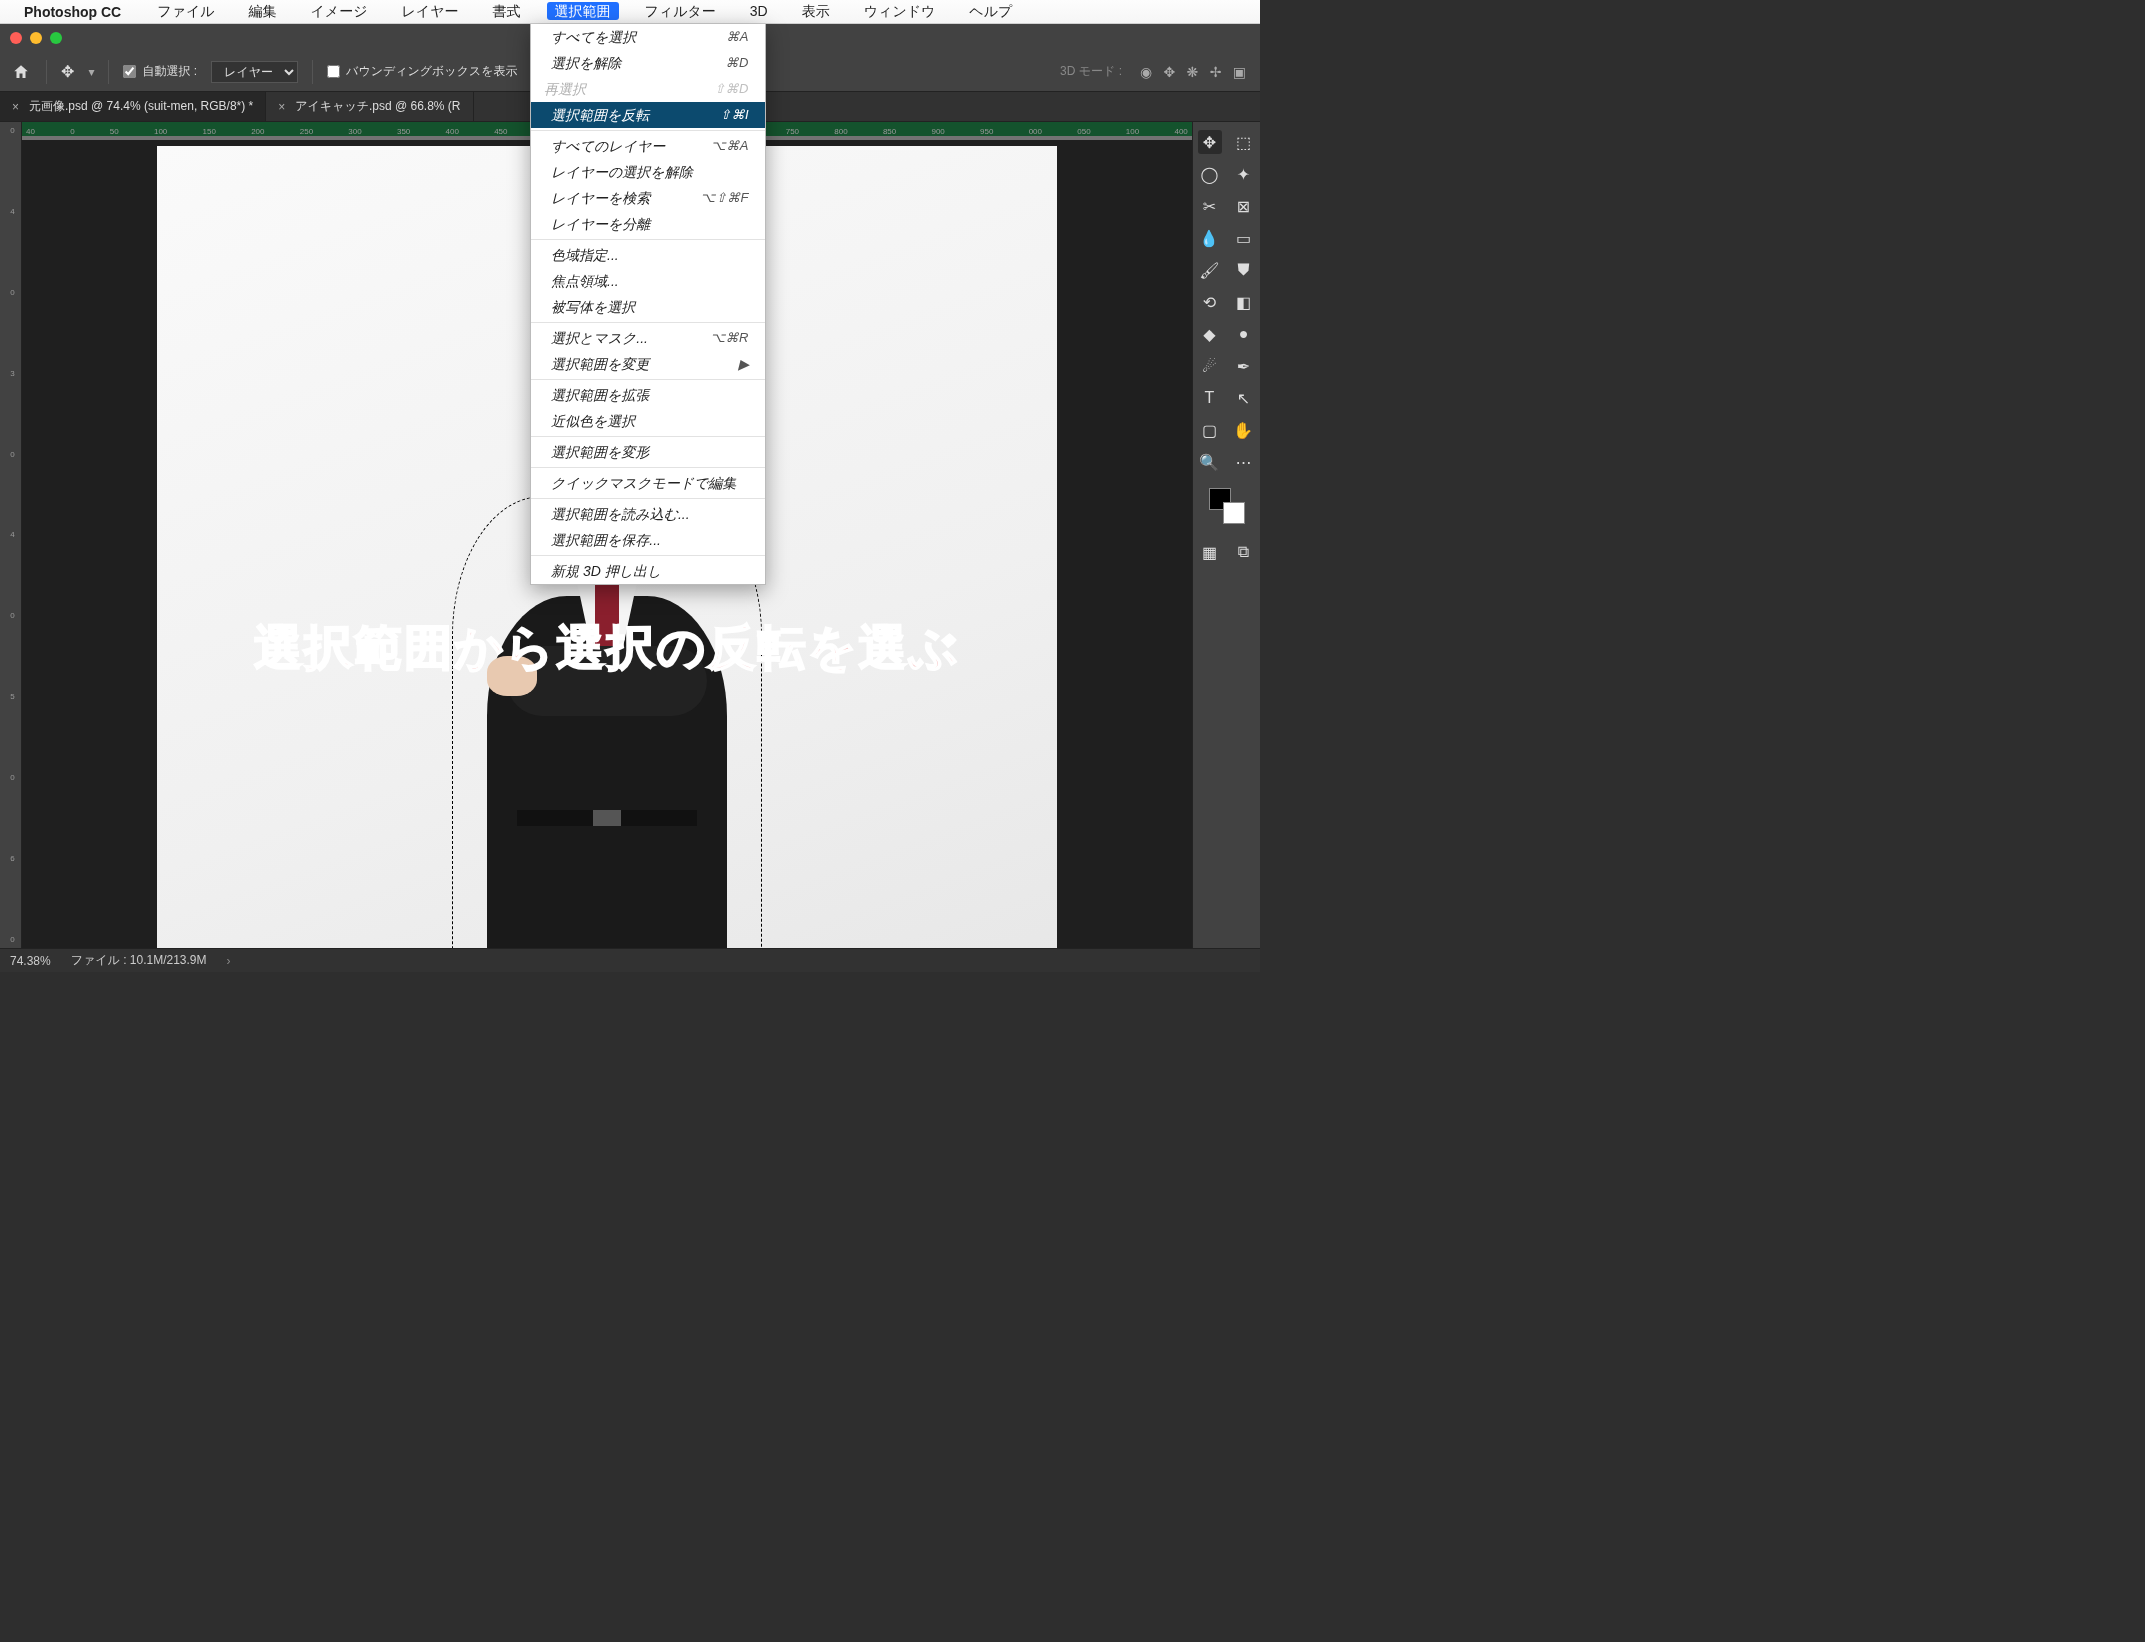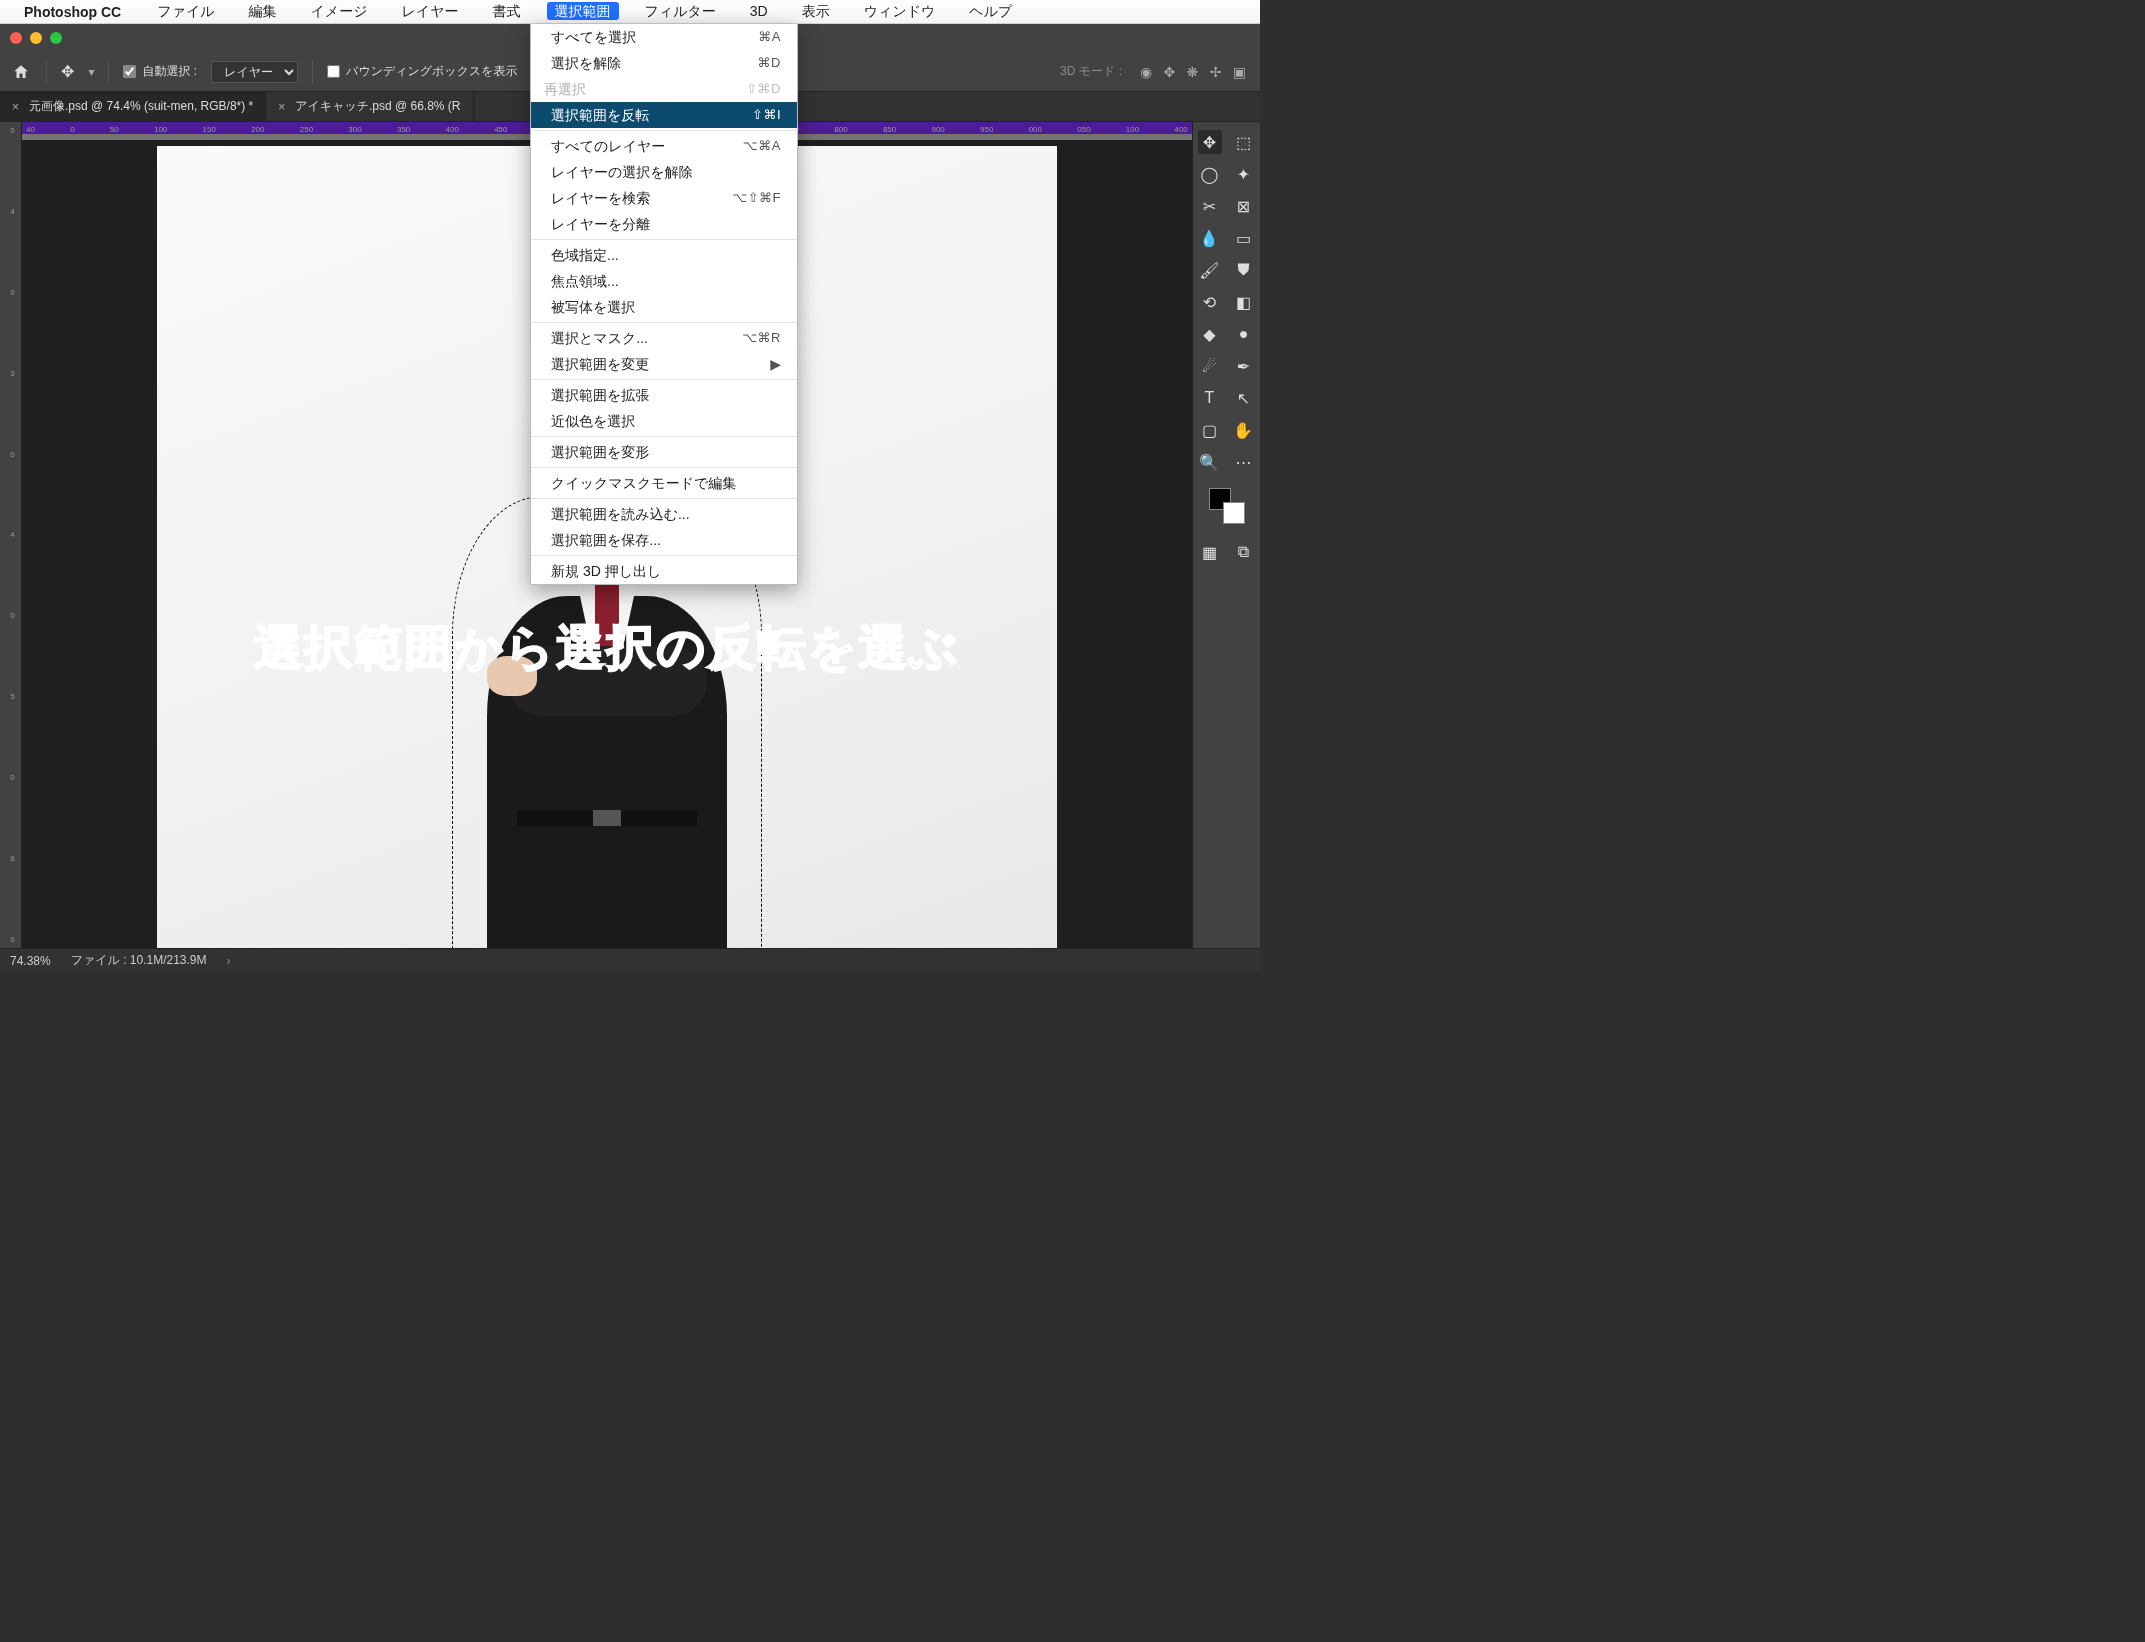--- a/index.html
+++ b/index.html
@@ -28,21 +28,21 @@
 .tabs { background: #323232; height: 30px; display: flex; align-items: stretch; font-size: 12px; border-bottom: 1px solid #222; }
 .tab { display:flex; align-items:center; padding: 0 12px; color:#ddd; border-right:1px solid #222; }
 .tab.active { background:#272727; }
 .tab .close { margin-right:10px; color:#aaa; }
 
 .workspace { position: relative; display: flex; height: calc(100% - 24px - 28px - 40px - 30px - 24px); }
 .leftgutter { width: 4px; background:#424242; }
 .ruler-v { width: 18px; background: #424242; border-right:1px solid #222; font-size:8px; color:#999; display:flex; flex-direction:column; justify-content:space-between; padding:4px 0; }
 
 .canvas-wrap { flex:1; background: #1f1f1f; display:flex; flex-direction:column; }
-.ruler-h { height:18px; background:#4c1d95; border-bottom:6px solid #737373; display:flex; font-size:8px; color:#999; justify-content:space-between; padding:0 4px; align-items:flex-end; }
+.ruler-h { height:18px; background:#14532d; border-bottom:4px solid #737373; display:flex; font-size:8px; color:#999; justify-content:space-between; padding:0 4px; align-items:flex-end; }
 .canvas-area { flex:1; display:flex; align-items:flex-start; justify-content:center; overflow:hidden; position:relative; }
 .doc { width: 900px; height: 880px; background: linear-gradient(160deg,#fafafa 0%, #f0f0f0 60%, #e6e6e6 100%); margin-top: 6px; position:relative; }
 .suit { position:absolute; left:50%; transform:translateX(-50%); bottom:0; width:300px; height:520px; }
 .suit .torso { position:absolute; bottom:0; left:50%; transform:translateX(-50%); width:240px; height:430px; background:#1a1a1a; border-radius: 80px 80px 20px 20px / 120px 120px 20px 20px; }
 .suit .shirt { position:absolute; top:40px; left:50%; transform:translateX(-50%); width:60px; height:120px; background:#f5f5f5; clip-path: polygon(50% 0, 100% 30%, 70% 100%, 30% 100%, 0 30%); }
 .suit .tie { position:absolute; top:70px; left:50%; transform:translateX(-50%); width:24px; height:120px; background:#8a1f2d; }
 .suit .arm { position:absolute; top:140px; left:50%; transform:translateX(-50%); width:200px; height:70px; background:#222; border-radius:40px; }
 .suit .hand { position:absolute; top:150px; left:30px; width:50px; height:40px; background:#e8c9b0; border-radius:40%; }
 .suit .belt { position:absolute; bottom:200px; left:50%; transform:translateX(-50%); width:180px; height:16px; background:#111; }
 .suit .buckle { position:absolute; bottom:200px; left:50%; transform:translateX(-50%); width:28px; height:16px; background:#555; }
@@ -55,21 +55,21 @@
 .toolpanel .tbtn { width:24px; height:24px; display:flex; align-items:center; justify-content:center; color:#ddd; font-size:16px; border-radius:3px; }
 .toolpanel .tbtn.sel { background:#2b2b2b; }
 .toolpanel .swatches { margin-top:6px; position:relative; width:36px; height:36px; }
 .toolpanel .sw-fg { position:absolute; top:0; left:0; width:22px; height:22px; background:#000; border:1px solid #888; }
 .toolpanel .sw-bg { position:absolute; bottom:0; right:0; width:22px; height:22px; background:#fff; border:1px solid #888; }
 .toolpanel .bottom { margin-top:8px; display:flex; gap:10px; }
 
 .statusbar { height:24px; background:#323232; border-top:1px solid #222; display:flex; align-items:center; font-size:12px; color:#ccc; padding:0 10px; gap:20px; }
 .statusbar .chev { color:#888; }
 
-.dropdown { position:absolute; top:24px; left:530px; width:268px; background:#fff; color:#222; font-size:14px; box-shadow: 0 6px 20px rgba(0,0,0,0.35); border:1px solid #bbb; border-top:none; z-index:1000; }
+.dropdown { position:absolute; top:24px; left:530px; width:236px; background:#fff; color:#222; font-size:14px; box-shadow: 0 6px 20px rgba(0,0,0,0.35); border:1px solid #bbb; border-top:none; z-index:1000;font-style:italic; }
 .dropdown .divider { height:1px; background:#e2e2e2; margin:2px 0; }
 .dropdown .mrow { display:flex; align-items:center; padding:3px 16px 3px 20px; line-height:20px; }
 .dropdown .mrow.disabled { color:#b0b0b0;padding-left:13px; }
 .dropdown .mrow.hl { background:#0c4a6e; color:#fff; }
 .dropdown .mrow .lbl { flex:1; }
 .dropdown .mrow .sc { color:#555; font-size:13px; letter-spacing:0.5px; }
 .dropdown .mrow.hl .sc { color:#fff; }
 .dropdown .mrow.disabled .sc { color:#c0c0c0; }
 .dropdown .mrow .sub { color:#555; }
 

